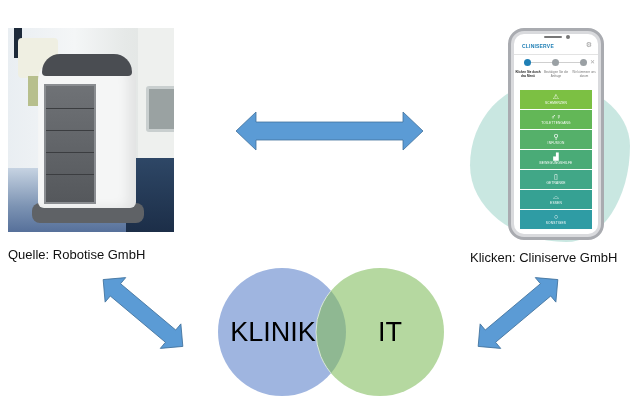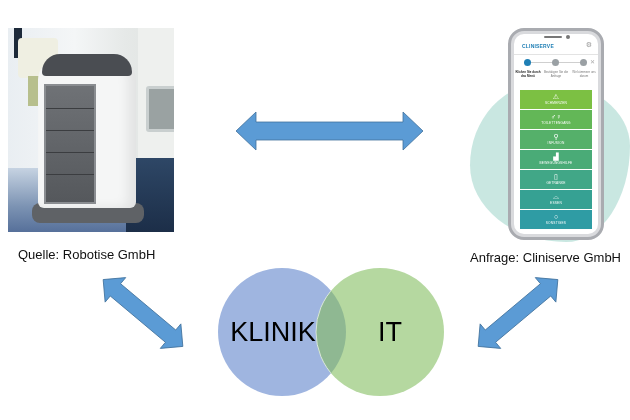--- a/index.html
+++ b/index.html
@@ -38,21 +38,21 @@
     .step-label.active { color:#222; font-weight:bold; }
     .step-close { position:absolute; right:3px; top:0px; font-size:6px; color:#aaa; }
     .menu { position:absolute; left:6px; top:56px; width:72px; }
     .menu-item { width:72px; height:19px; margin-bottom:1px; position:relative; color:#fff; text-align:center; }
     .menu-item .mi-icon { display:block; font-size:7px; line-height:9px; padding-top:2px; }
     .menu-item .mi-label { display:block; font-size:3.2px; line-height:5px; letter-spacing:0.2px; }
 
     
     svg.overlay { position:absolute; left:0; top:0; }
     .caption { font-size: 13px; color:#111; white-space:nowrap; }
-    #caption-left { left: 18px; top: 247px; text-align: right; }
+    #caption-left { left: 8px; top: 247px; text-align: right; }
     #caption-right { left: 470px; top: 250px; }
   </style>
 </head>
 <body>
 
 <div id="robot-photo" class="abs">
   <div class="door"></div>
   <div class="bed"></div>
   <div class="bed2"></div>
   <div class="wall-right"></div>
@@ -115,21 +115,21 @@
         <span class="mi-label">ESSEN</span>
       </div>
     <div class="menu-item" style="background: rgb(47, 156, 164);">
         <span class="mi-icon">○</span>
         <span class="mi-label">SONSTIGES</span>
       </div>
   </div>
 </div>
 
 <div id="caption-left" class="abs caption">Quelle: Robotise GmbH</div>
-<div id="caption-right" class="abs caption">Anfrage: Cliniserve GmbH</div>
+<div id="caption-right" class="abs caption">Klicken: Cliniserve GmbH</div>
 
 <svg class="overlay" width="630" height="420" viewBox="0 0 630 420">
 
   <polygon id="arrow-top" points="236,131 256,112 256,122 403,122 403,112 423,131 403,150 403,140 256,140 256,150" stroke="#41719c" stroke-width="0.8" fill="#5b9bd5"></polygon>
 
   <g transform="translate(143,313) rotate(40)">
     <polygon id="arrow-left" points="-52,0 -36,-16 -36,-8 36,-8 36,-16 52,0 36,16 36,8 -36,8 -36,16" stroke="#41719c" stroke-width="0.8" fill="#5b9bd5"></polygon>
   </g>
 
   <g transform="translate(518,313) rotate(-40)">

